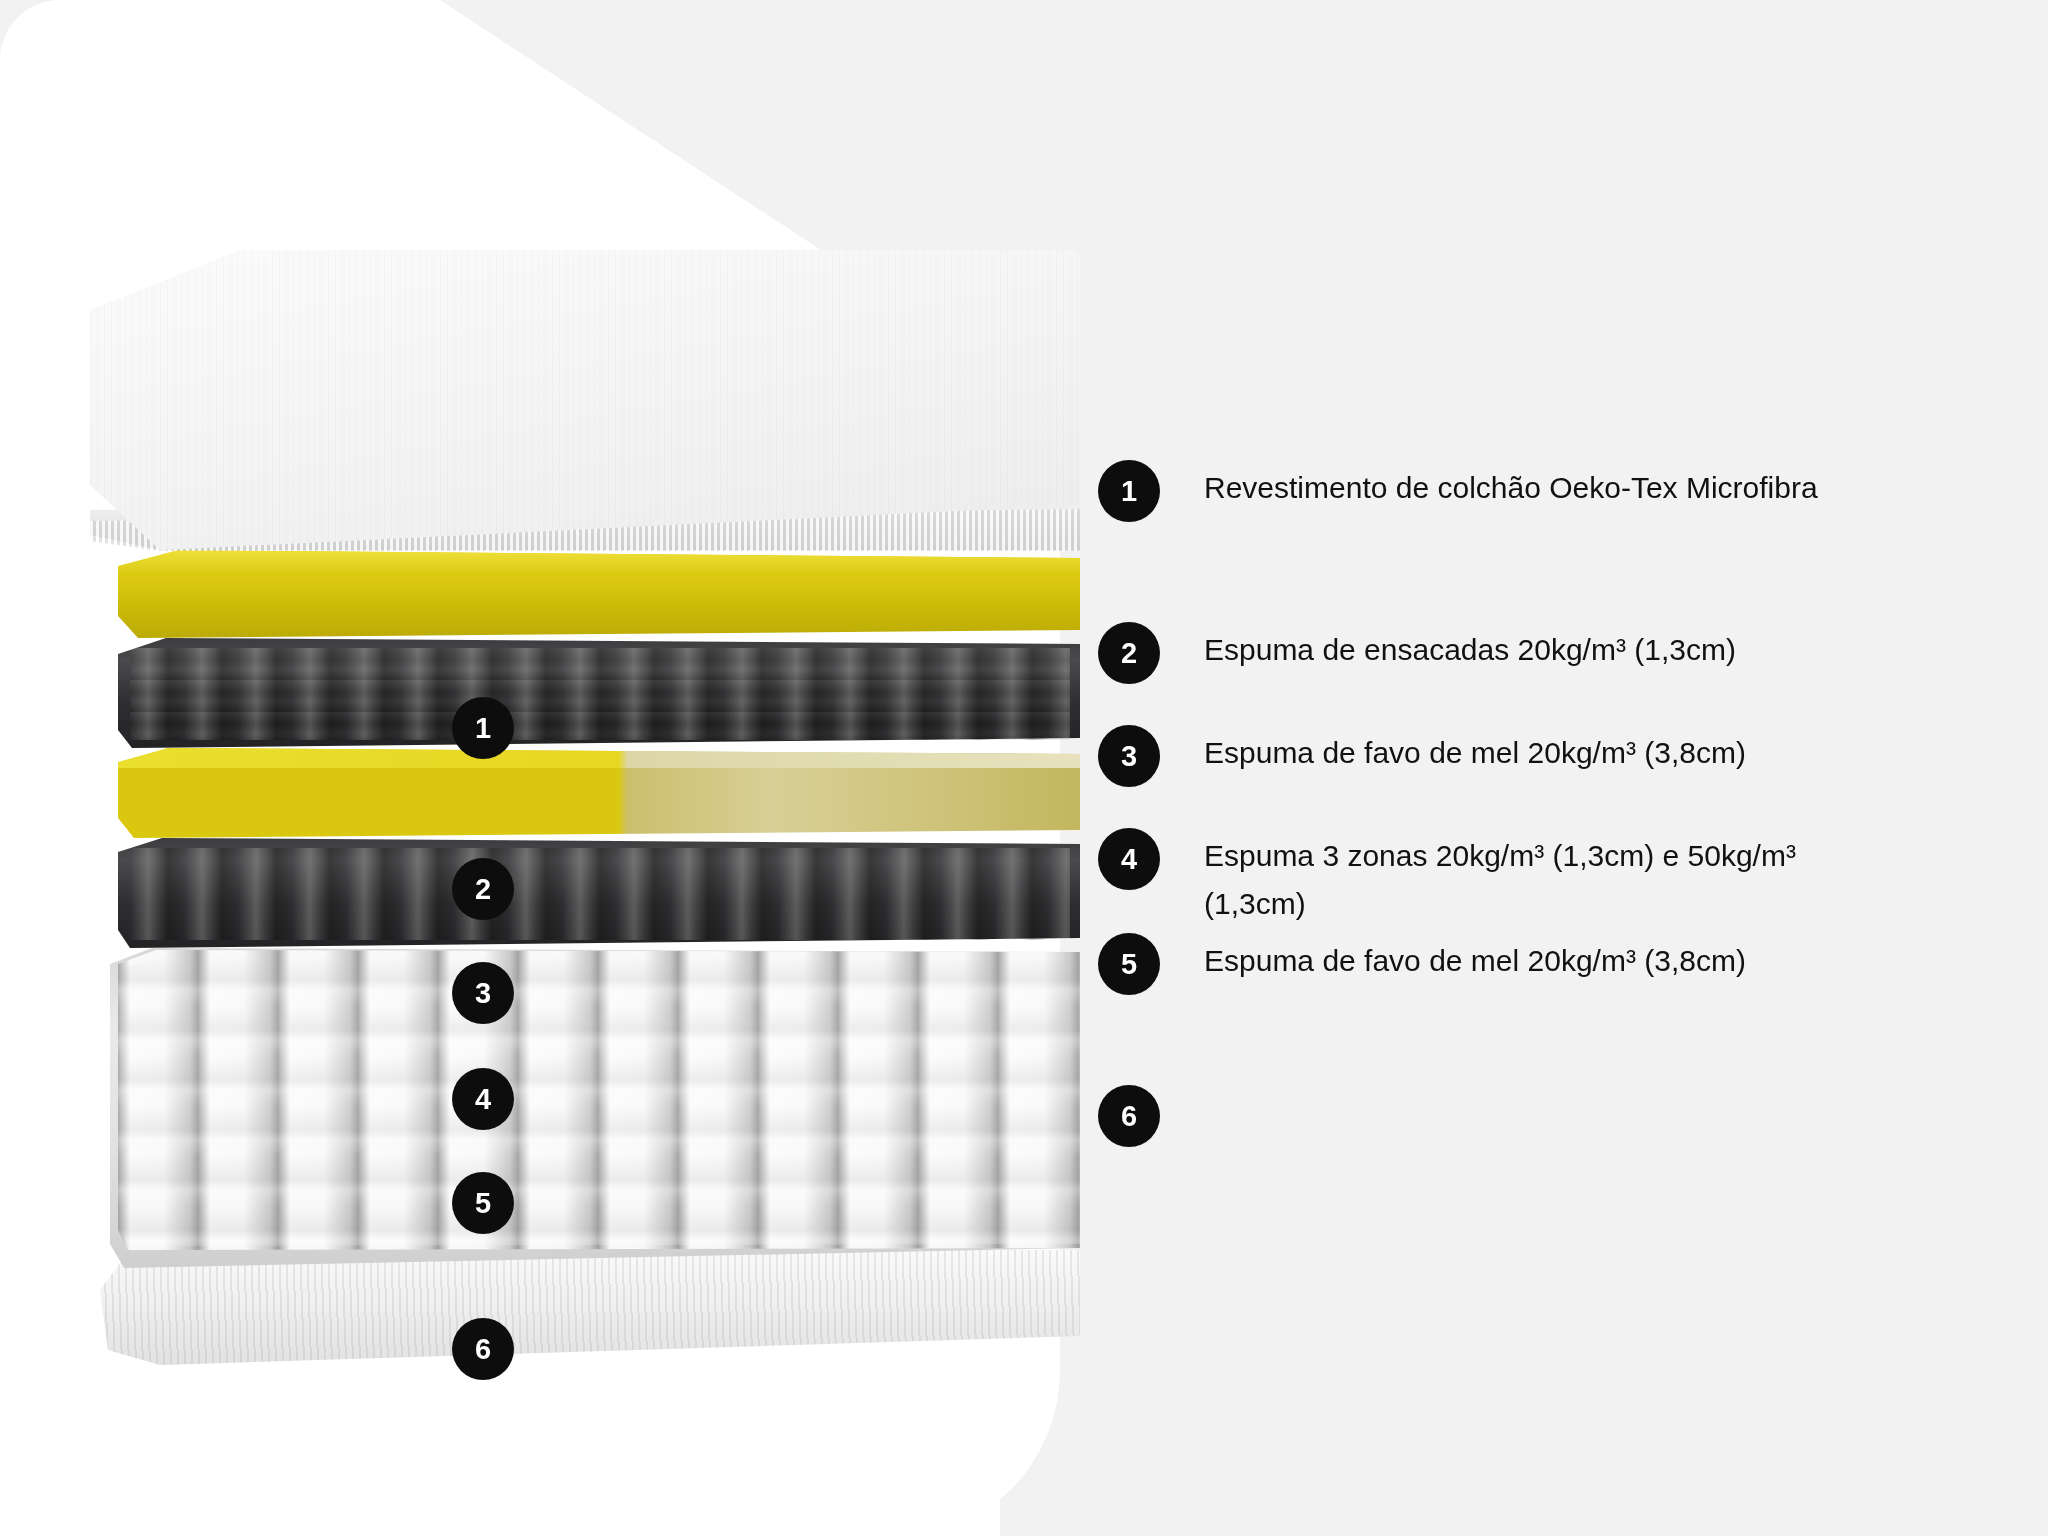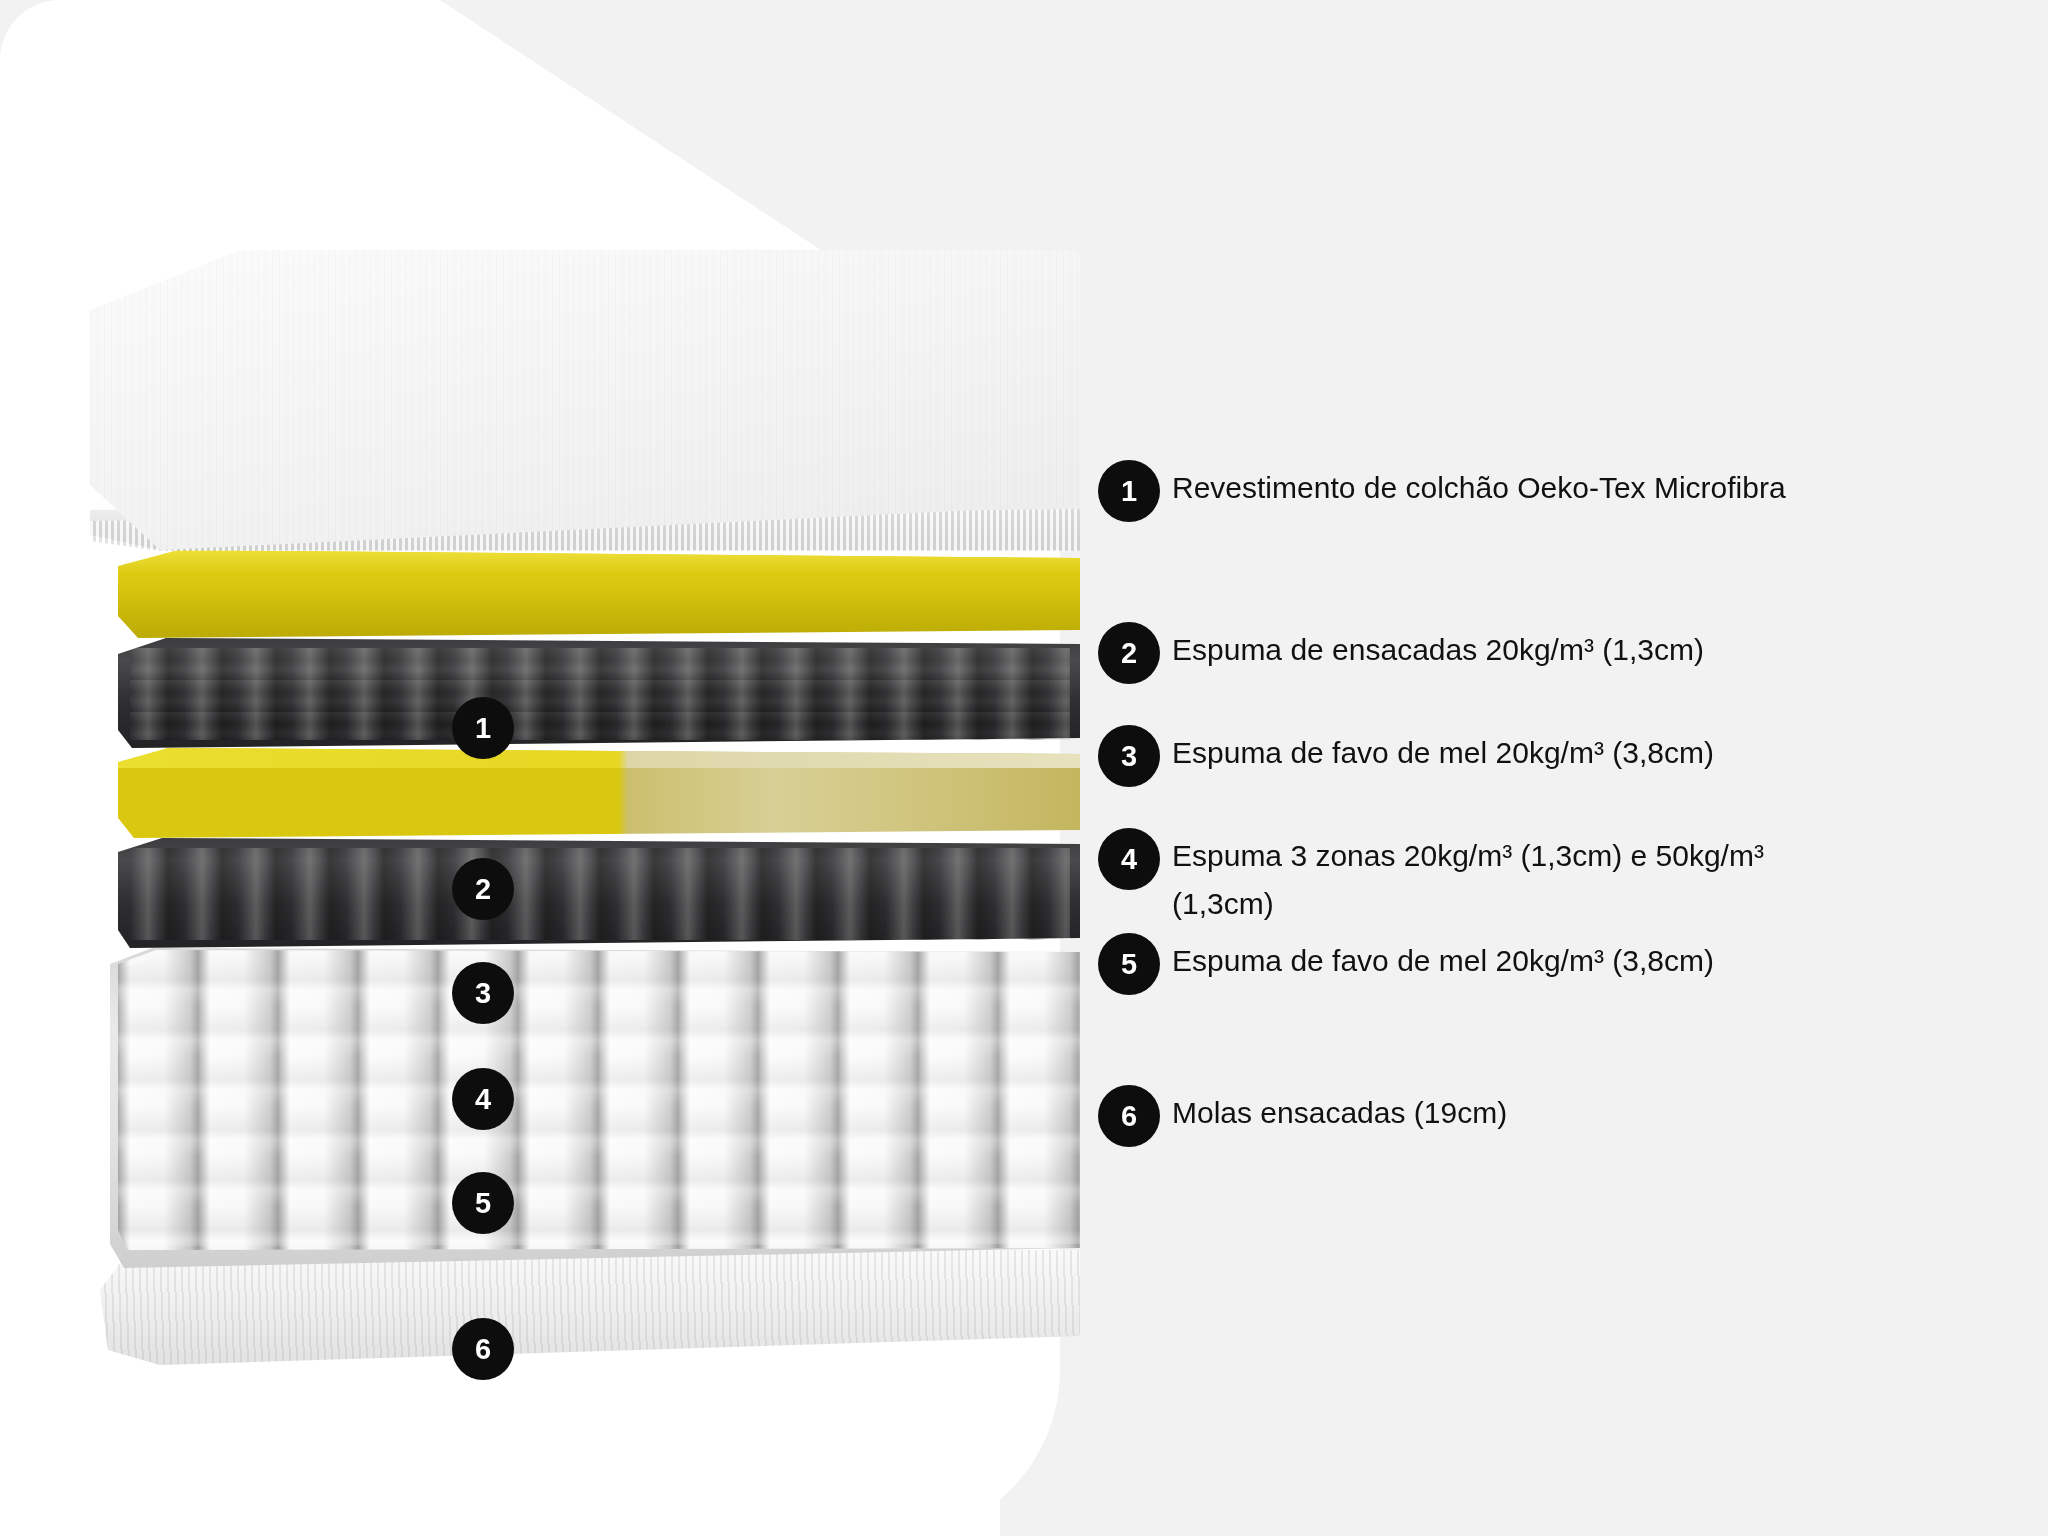--- a/index.html
+++ b/index.html
@@ -310,21 +310,21 @@
     border-radius: 50%;
     background: #0d0d0d;
     color: #ffffff;
     font-size: 29px;
     font-weight: 700;
     display: flex;
     align-items: center;
     justify-content: center;
   }
   .legend-text {
-    margin-left: 12px;
+    margin-left: 44px;
     font-size: 30px;
     line-height: 48px;
     color: #111112;
     font-weight: 400;
     max-width: 790px;
     padding-top: 4px;
   }
 </style>
 </head>
 <body>
@@ -420,17 +420,16 @@
       <div class="legend-badge">
           <span>5</span>
         </div>
       <div class="legend-text">Espuma de favo de mel 20kg/m³ (3,8cm)</div>
     </div>
 
     <div class="legend-row" style="left:0; top:645px;">
       <div class="legend-badge">
           <span>6</span>
         </div>
-      <div class="legend-text">Molas ensacadas (19cm)</div>
     </div>
 
   </div>
 </div>
 
 </body></html>

